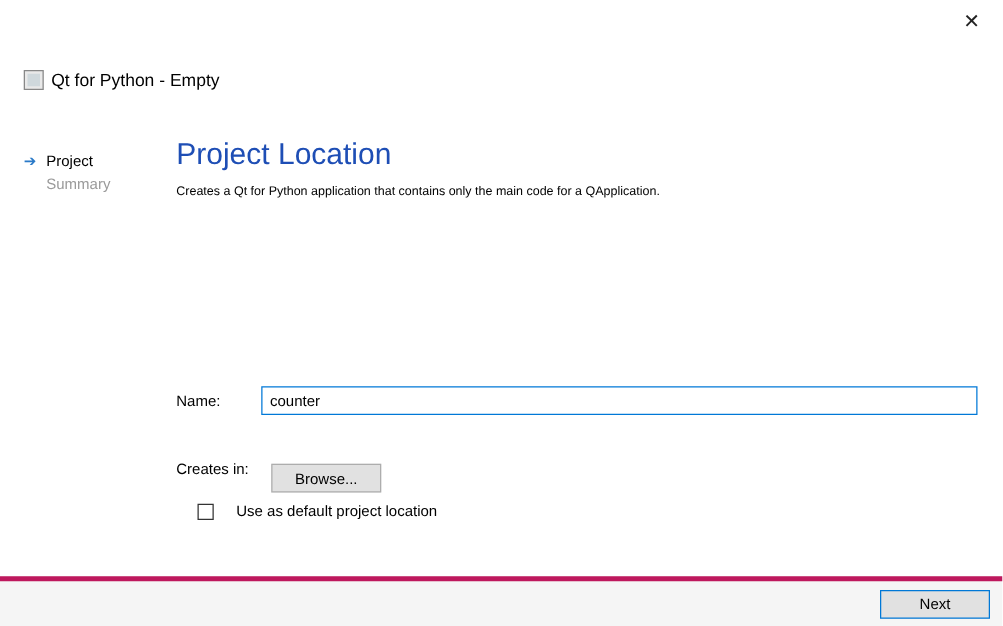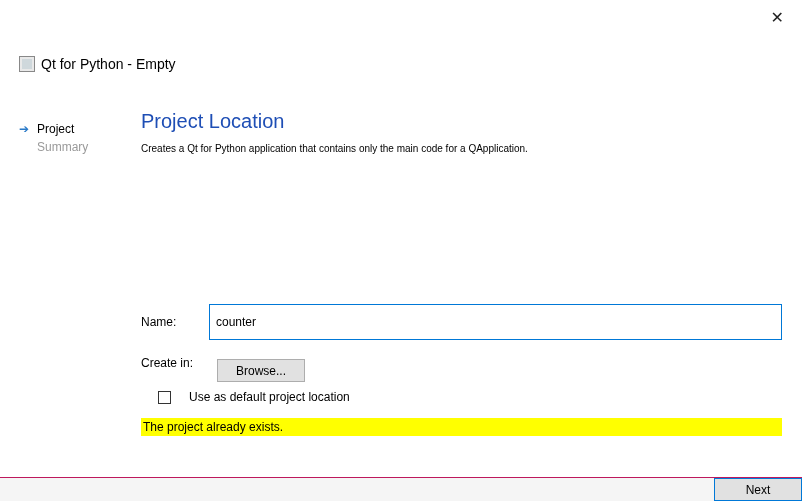--- a/index.html
+++ b/index.html
@@ -68,43 +68,43 @@
       display: inline-block;
     }
     .arrow-spacer { width: 14px; display: inline-block; }
     .main {
       position: absolute;
       top: 110px;
       left: 141px;
       right: 20px;
     }
     .main h1 {
-      font-size: 20px;
+      font-size: 24px;
       font-weight: 400;
       color: #1e4eb5;
       margin-bottom: 10px;
     }
     .main .desc {
       font-size: 10px;
       color: #000;
       margin-bottom: 150px;
     }
     .form-row {
       display: flex;
       align-items: center;
-      margin-bottom: 4px;
+      margin-bottom: 24px;
     }
     .form-label {
       width: 68px;
       font-size: 12px;
       text-align: left;
     }
     .form-input {
       flex: 1;
-      height: 36px;
+      height: 23px;
       padding: 2px 6px;
       font-size: 12px;
       font-family: inherit;
       border: 1px solid #7a7a7a;
     }
     .form-input.focused {
       border: 1px solid #0078d7;
       outline: none;
     }
     .browse-btn {
@@ -136,27 +136,27 @@
       color: #000;
       font-size: 12px;
       padding: 2px 2px;
       width: 100%;
     }
     .footer {
       position: absolute;
       bottom: 0;
       left: 0;
       right: 0;
-      height: 24px;
-      border-top: 1px solid #be185d;
+      height: 40px;
+      border-top: 4px solid #be185d;
       background: #f5f5f5;
       display: flex;
       align-items: center;
       justify-content: flex-end;
-      padding-right: 0;
+      padding-right: 10px;
       gap: 6px;
     }
     .footer button {
       width: 88px;
       height: 23px;
       font-size: 12px;
       font-family: inherit;
       background: #e1e1e1;
       border: 1px solid #adadad;
       cursor: pointer;
@@ -189,27 +189,26 @@
 <div class="main">
   <h1>Project Location</h1>
   <p class="desc">Creates a Qt for Python application that contains only the main code for a QApplication.</p>
 
   <div class="form-row">
     <label class="form-label">Name:</label>
     <input class="form-input focused" type="text" value="counter" style="">
   </div>
 
   <div class="form-row" style="margin-bottom:8px;">
-    <label class="form-label">Create in:</label>
+    <label class="form-label">Creates in:</label>
     <button class="browse-btn">Browse...</button>
   </div>
 
   <div class="checkbox-row">
     <div class="checkbox"></div>
     <span>Use as default project location</span>
   </div>
 
-  <div class="warning">The project already exists.</div>
 </div>
 
 <div class="footer">
   <button class="primary">Next</button>
 </div>
 
 </body></html>

